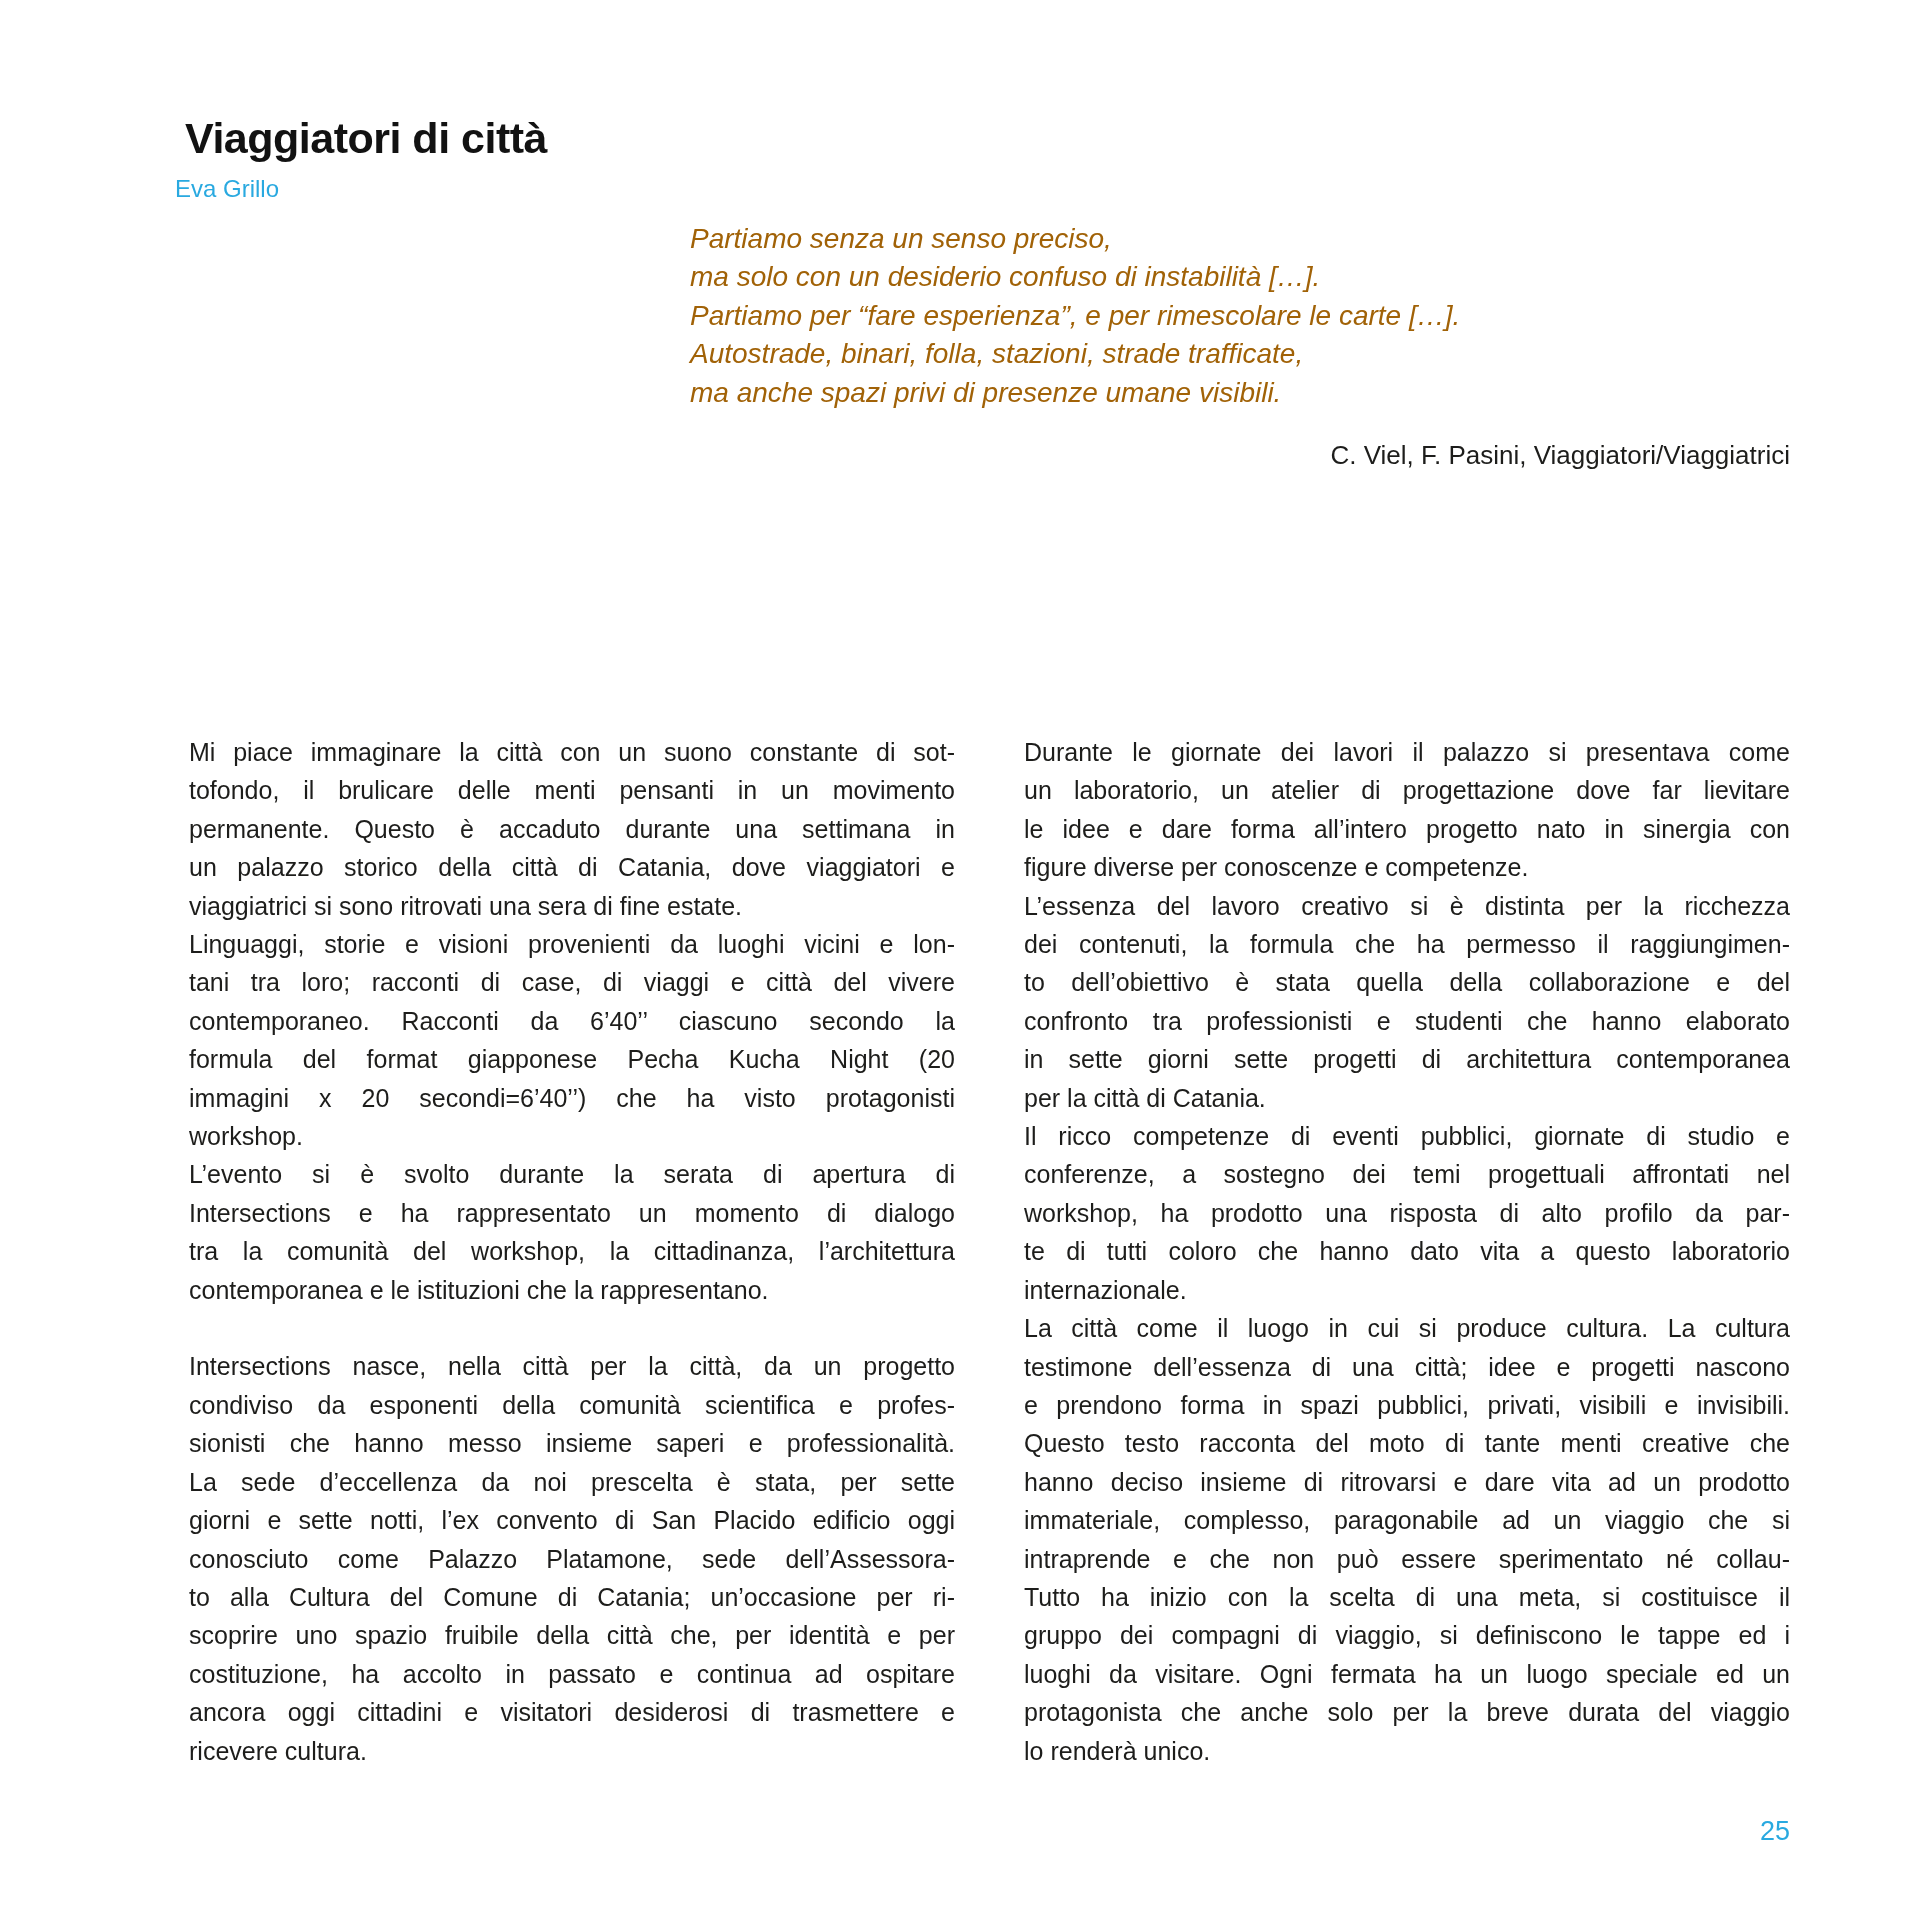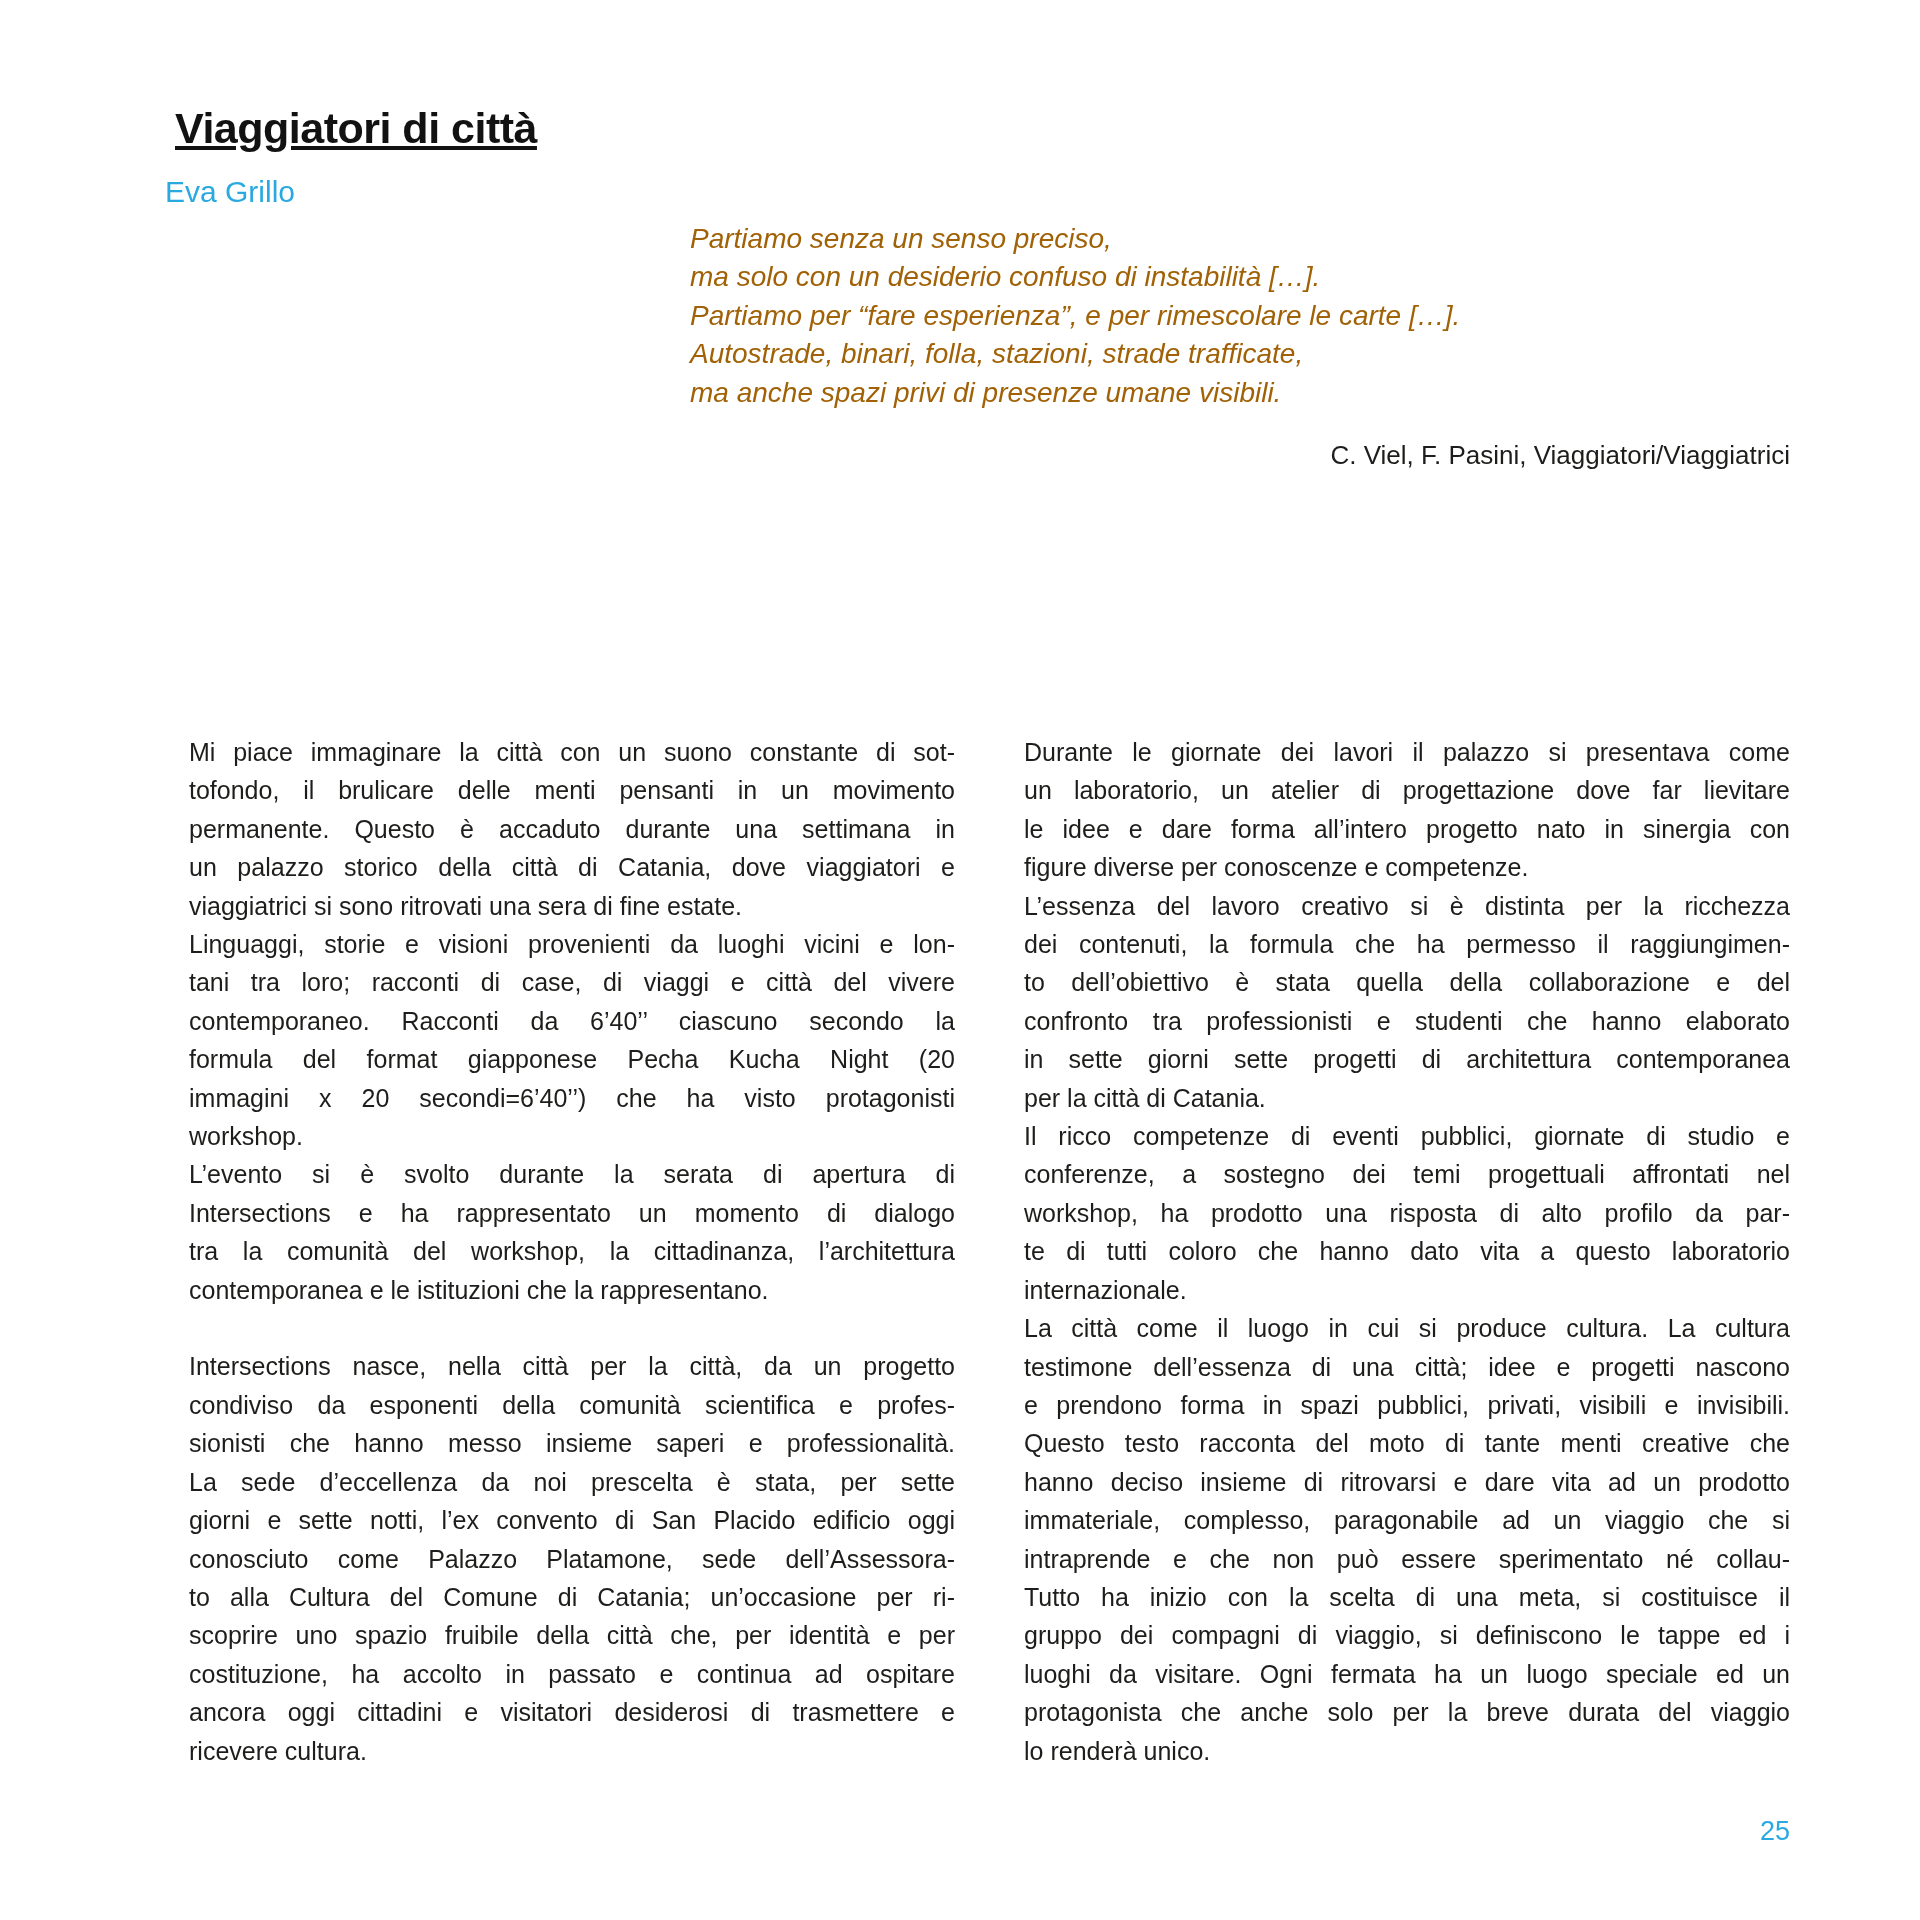--- a/index.html
+++ b/index.html
@@ -19,22 +19,22 @@
   .title {
     position: absolute;
     left: 175px; top: 104px;
     font-size: 43px;
     font-weight: bold;
     letter-spacing: -0.5px;
     color: #121212;
   }
   .author {
     position: absolute;
-    left: 165px; top: 175px;
-    font-size: 30px;
+    left: 175px; top: 175px;
+    font-size: 24px;
     color: #29a9e0;
   }
   .epigraph {
     position: absolute;
     right: 130px; top: 220px;
     width: 1100px;
     font-style: italic;
     font-size: 28px;
     line-height: 38.4px;
     color: #a16207;
@@ -69,21 +69,21 @@
     right: 130px; top: 1816px;
     font-size: 27px;
     color: #29a9e0;
   }
 </style>
 </head>
 <body>
 
 <div class="page">
 
-  <h1 class="title" style="margin:0; font-size:43px;text-decoration:underline;">Viaggiatori di città</h1>
+  <h1 class="title" style="margin:10px; font-size:43px;">Viaggiatori di città</h1>
 
   <div class="author">Eva Grillo</div>
 
   <div class="epigraph">
       <div class="epigraph-line">Partiamo senza un senso preciso,</div>
       <div class="epigraph-line">ma solo con un desiderio confuso di instabilità […].</div>
       <div class="epigraph-line">Partiamo per “fare esperienza”, e per rimescolare le carte […].</div>
       <div class="epigraph-line">Autostrade, binari, folla, stazioni, strade trafficate,</div>
       <div class="epigraph-line">ma anche spazi privi di presenze umane visibili.</div>
     </div>

